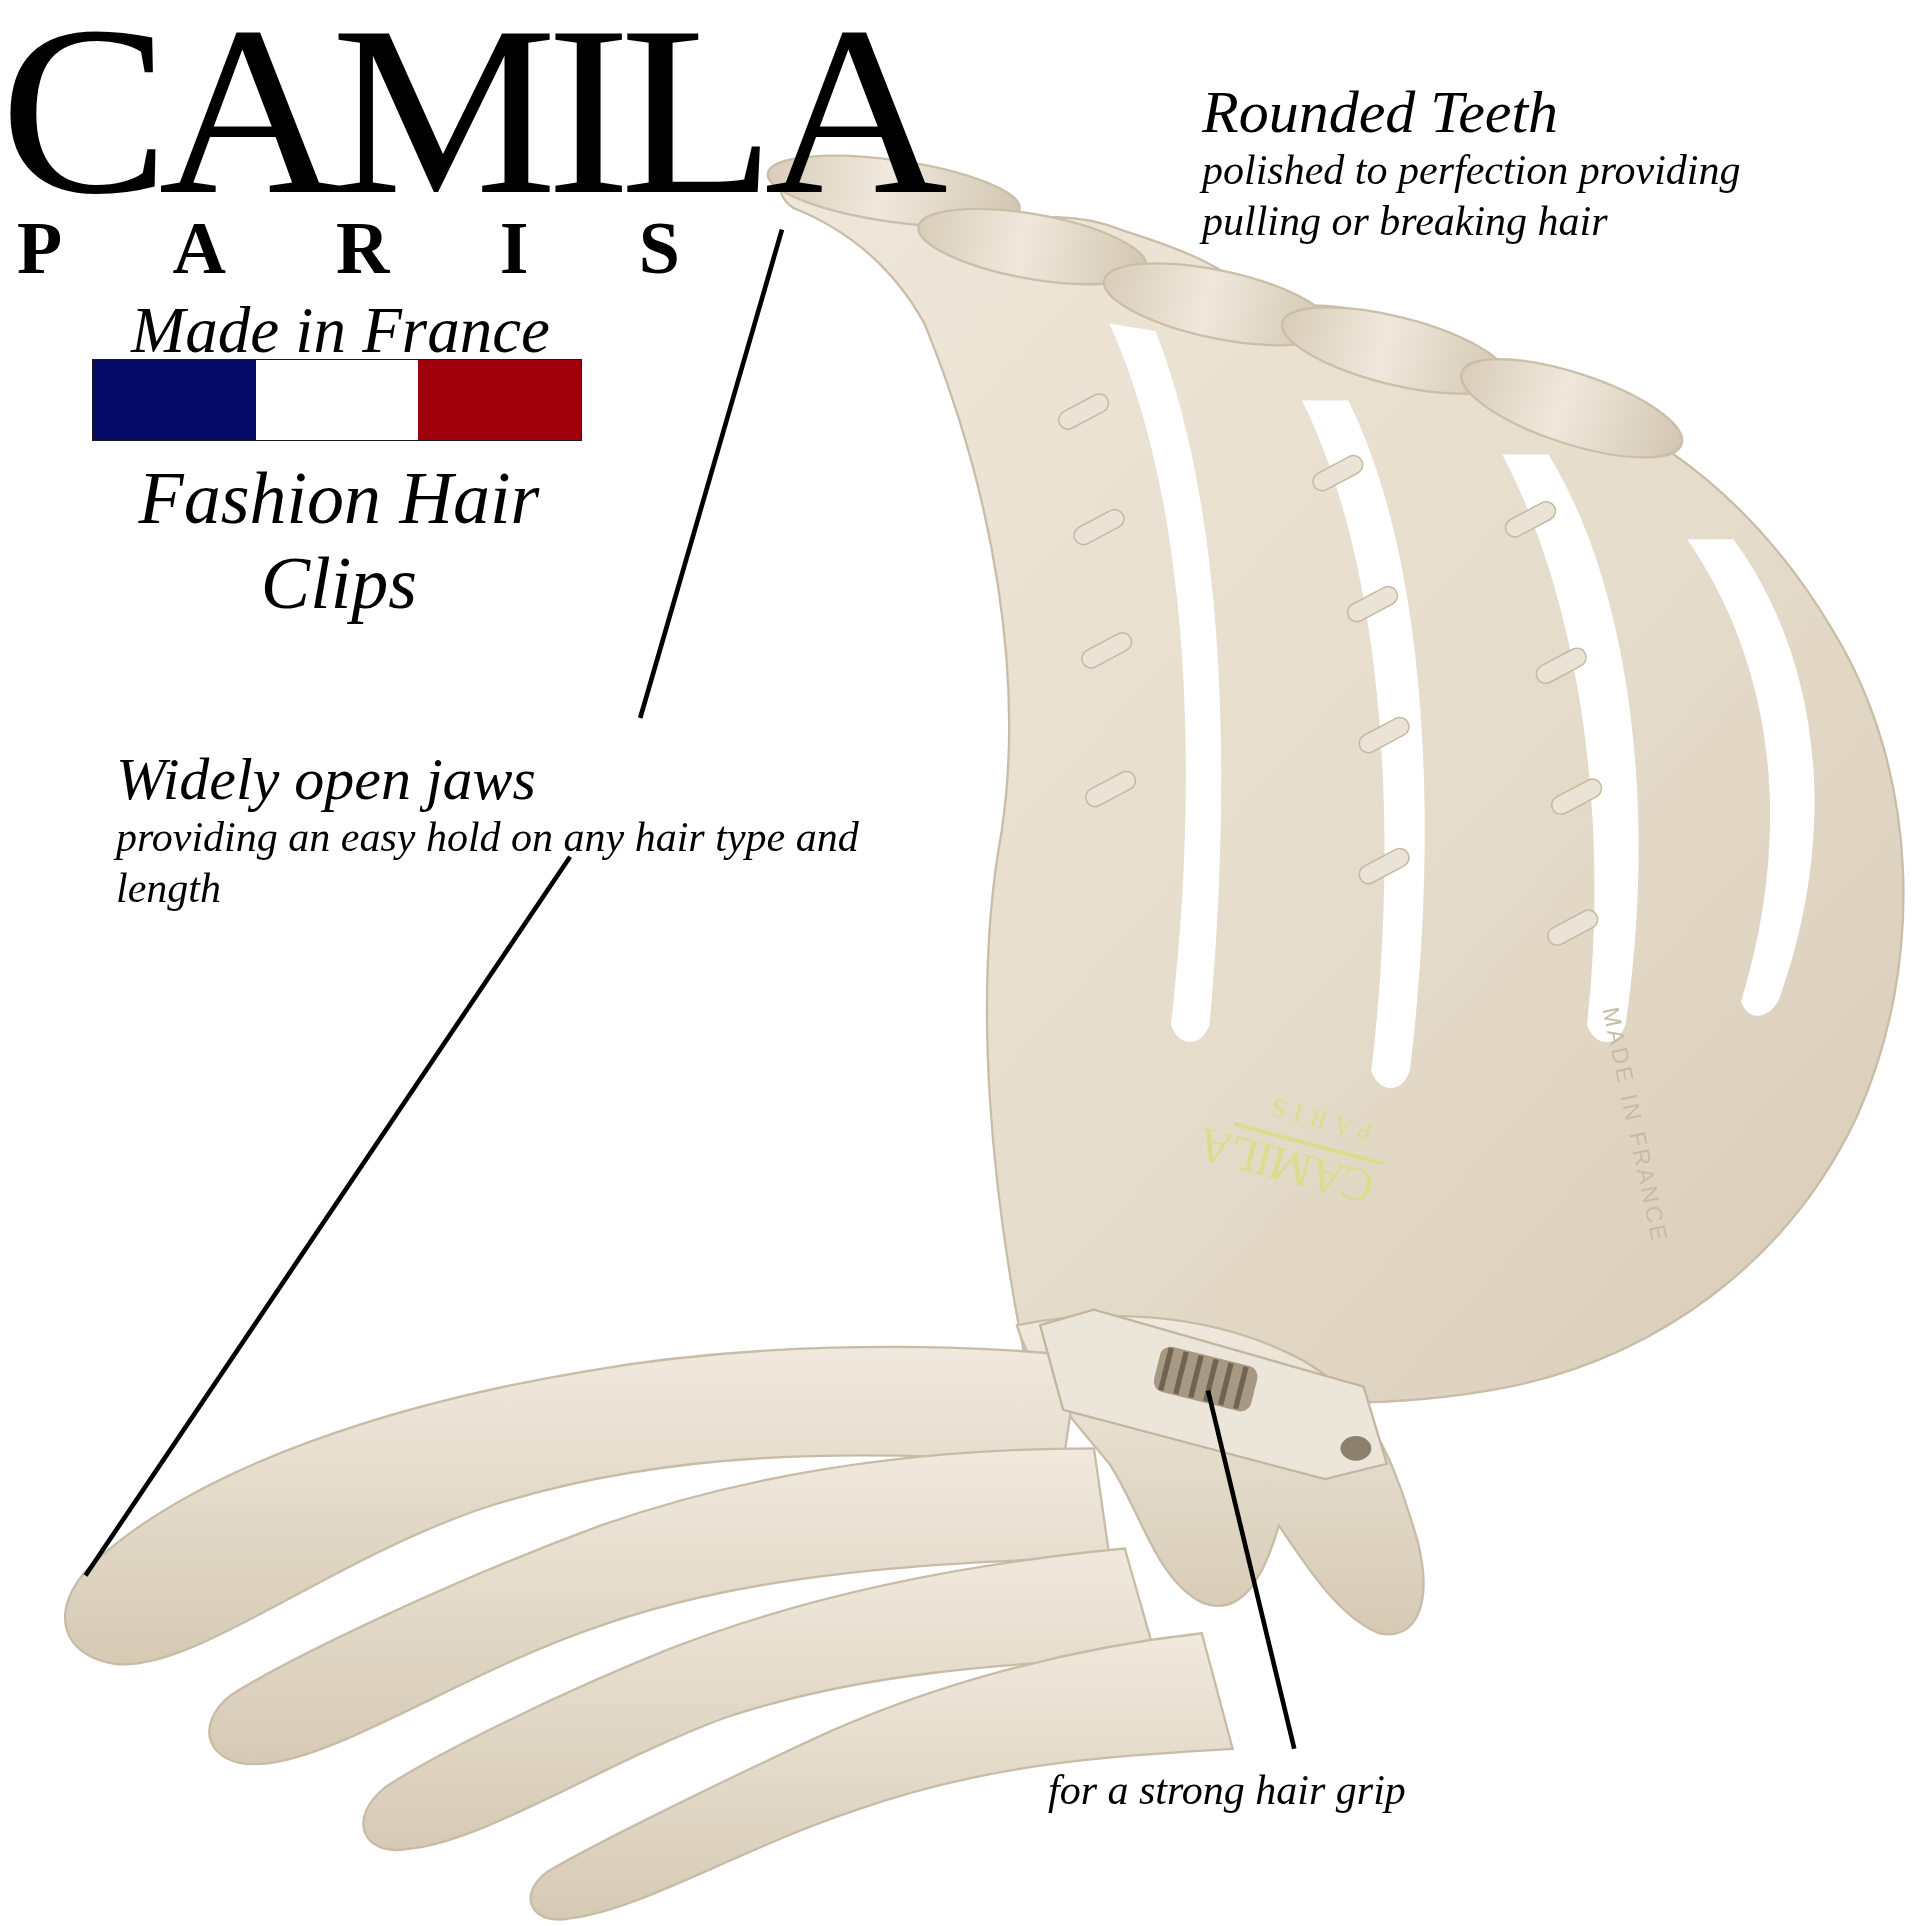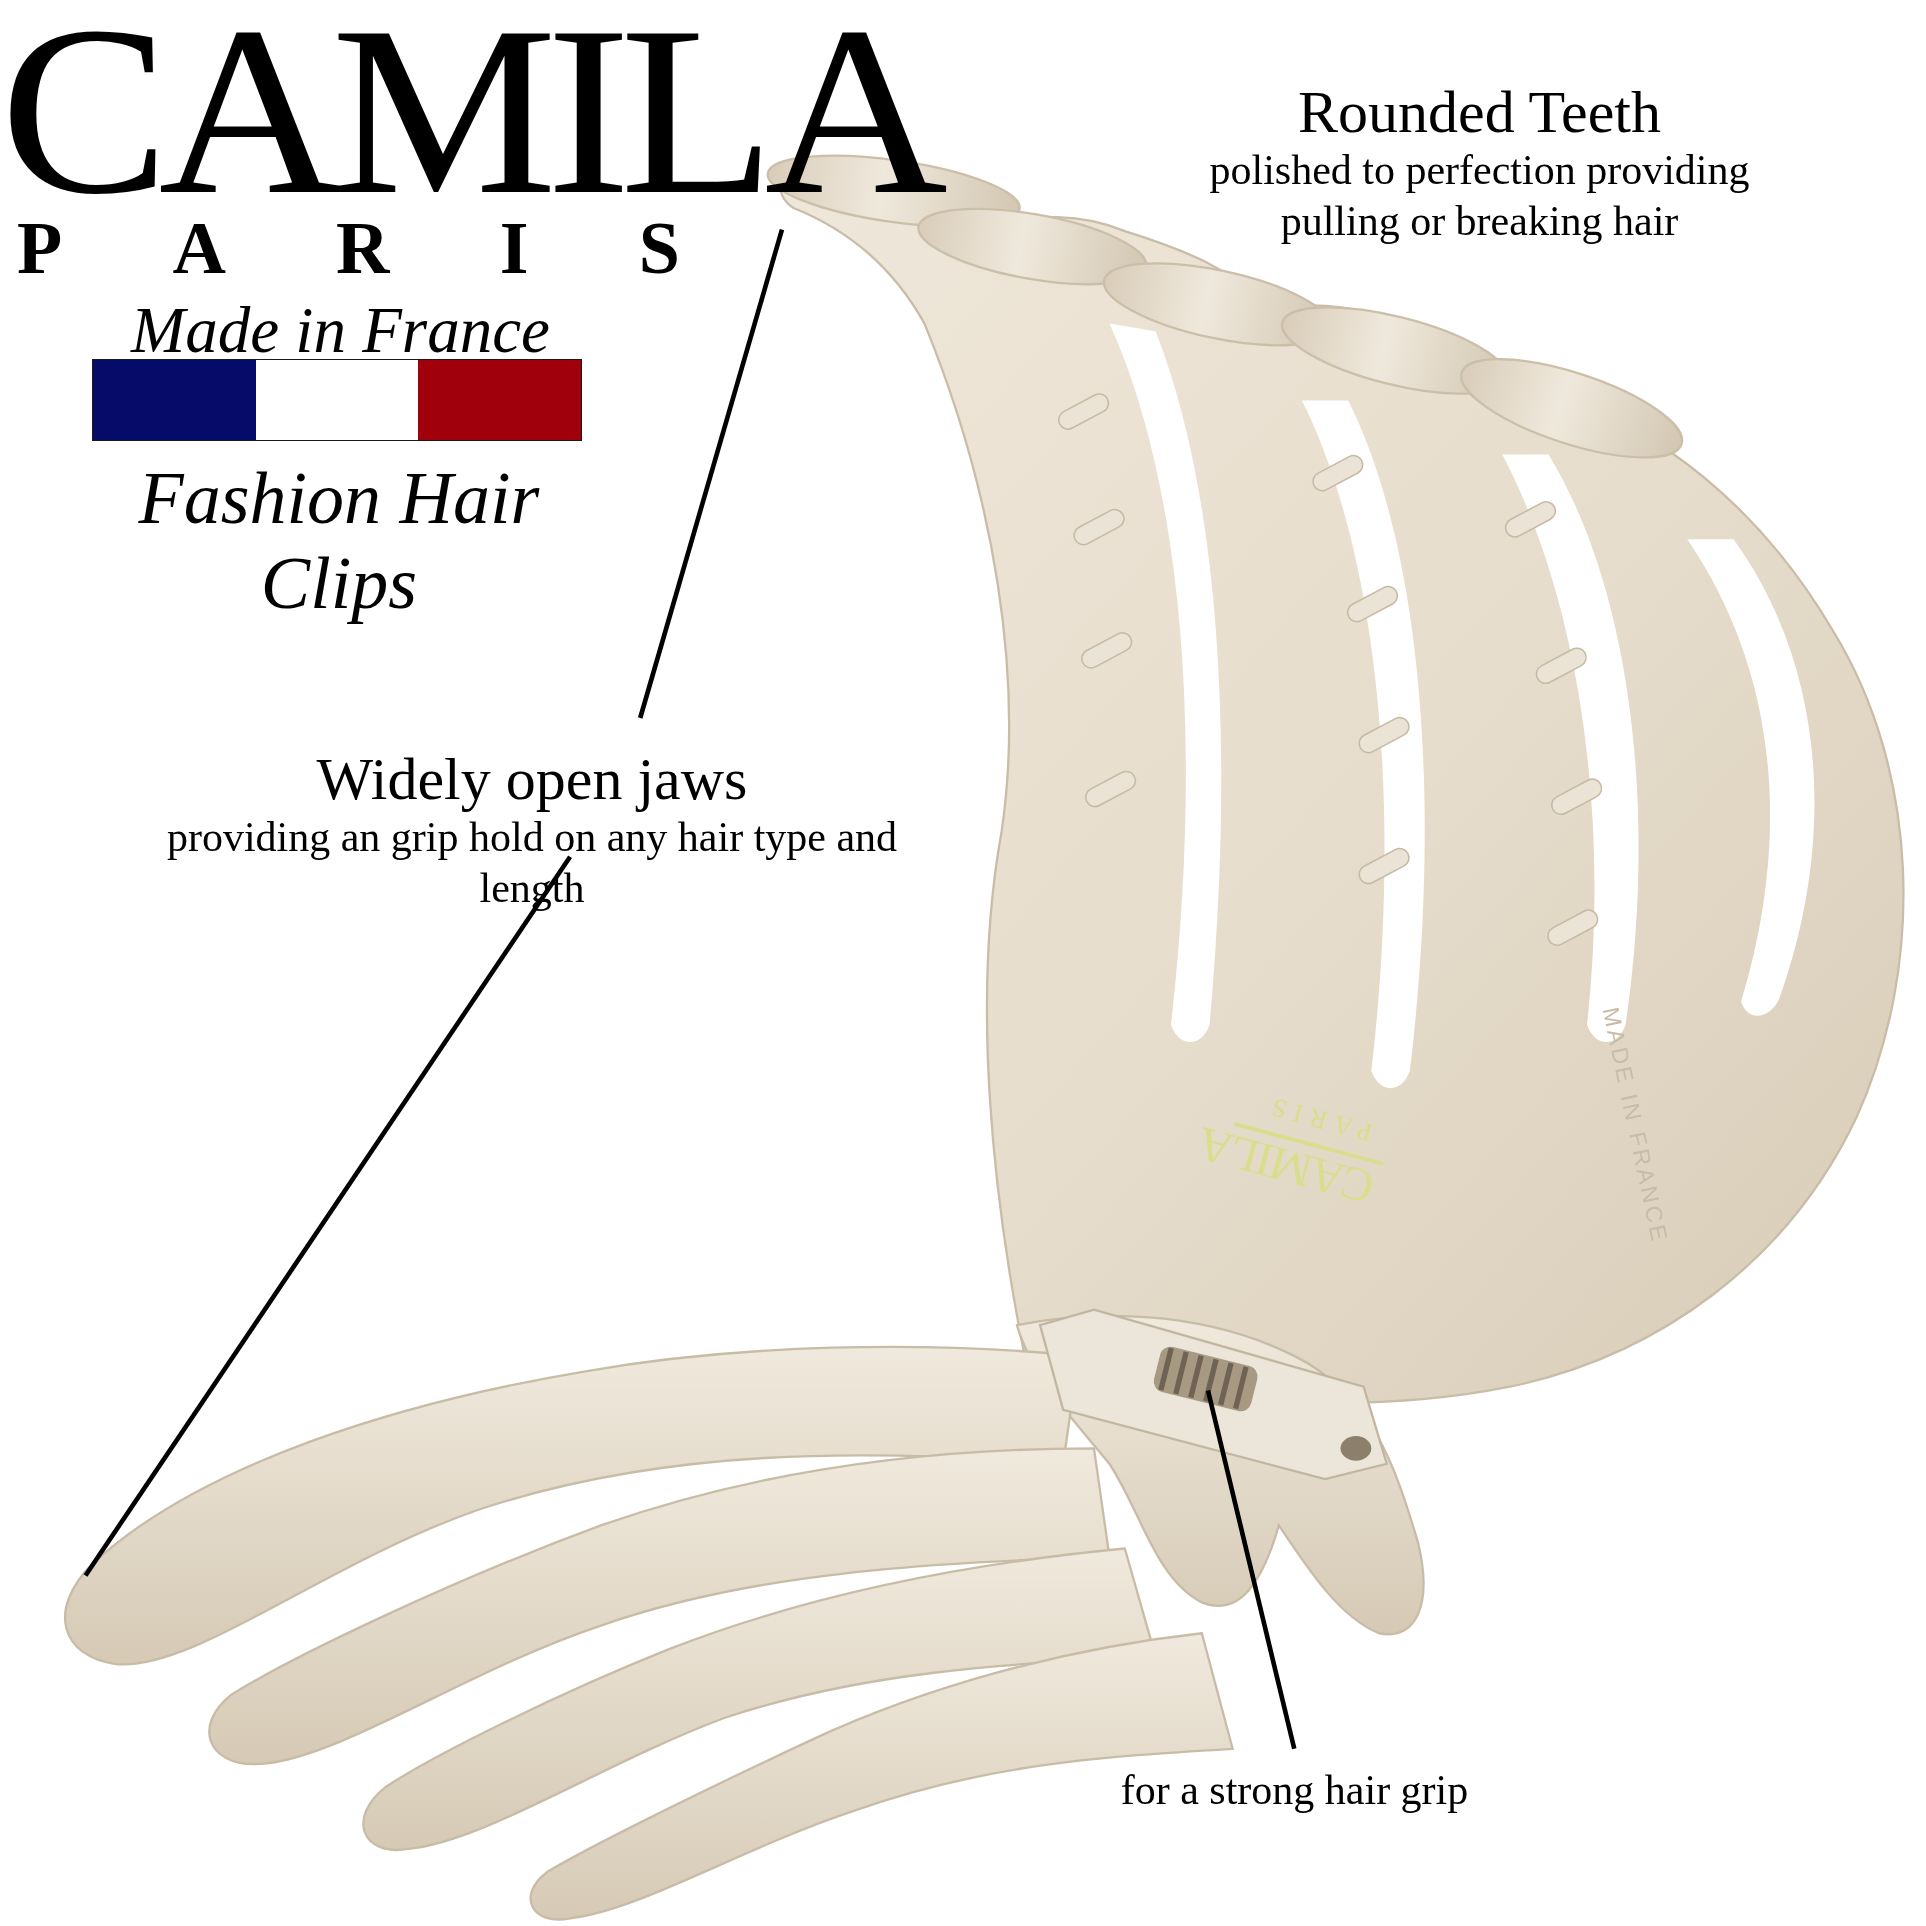--- a/index.html
+++ b/index.html
@@ -7,21 +7,21 @@
   .abs { position: absolute; }
   .serif { font-family: "Liberation Serif", "DejaVu Serif", serif; color: #000; }
   .brand { left: 0; top: -9.2px; width: 686px; text-align: center; font-size: 254px; line-height: 254px;
            letter-spacing: -10.8px; transform: scaleY(0.95); transform-origin: top left; font-weight: 400; }
   .brand-sub { left: 17px; top: 210px; width: 663px; display: flex; justify-content: space-between;
                font-size: 74px; line-height: 77px; font-weight: 700; }
   .made { left: 92px; top: 293px; width: 497px; text-align: center; font-size: 65px; line-height: 74px; font-style: italic; }
   .flag { left: 92px; top: 359px; width: 490px; height: 82px; display: flex; border: 1.5px solid #1a1a1a; box-sizing: border-box; }
   .flag .stripe { flex: 1; height: 100%; }
   .tagline { left: 77px; top: 456px; width: 524px; text-align: center; font-size: 74px; line-height: 85px; font-style: italic; font-family: Liberation Serif, serif; }
-  .cap { text-align: center; }
+  .cap { text-align: left; font-style: italic; }
   .cap-title { font-size: 60px; line-height: 66px; }
   .cap-desc { font-size: 42px; line-height: 51px; }
   .caption-teeth { left: 1202px; top: 79px; width: 555px; }
   .caption-jaws { left: 116px; top: 732px; width: 832px; margin-top: 14px; }
   .caption-spring { left: 1048px; top: 1765px; width: 493px; }
   svg.art { position: absolute; left: 0; top: 0; }
 </style>
 </head>
 <body>
 
@@ -144,19 +144,19 @@
 <div class="abs serif tagline">Fashion Hair Clips</div>
 
 <div class="abs serif cap caption-teeth">
   <div class="cap-title">Rounded Teeth</div>
   <div class="cap-desc">polished to perfection providing</div>
   <div class="cap-desc">pulling or breaking hair</div>
 </div>
 
 <div class="abs serif cap caption-jaws">
   <div class="cap-title">Widely open jaws</div>
-  <div class="cap-desc">providing an grip hold on any hair type and length</div>
+  <div class="cap-desc">providing an easy hold on any hair type and length</div>
 </div>
 
 <div class="abs serif cap caption-spring">
   <div class="cap-desc">for a strong hair grip</div>
 </div>
 
 
 </body></html>

